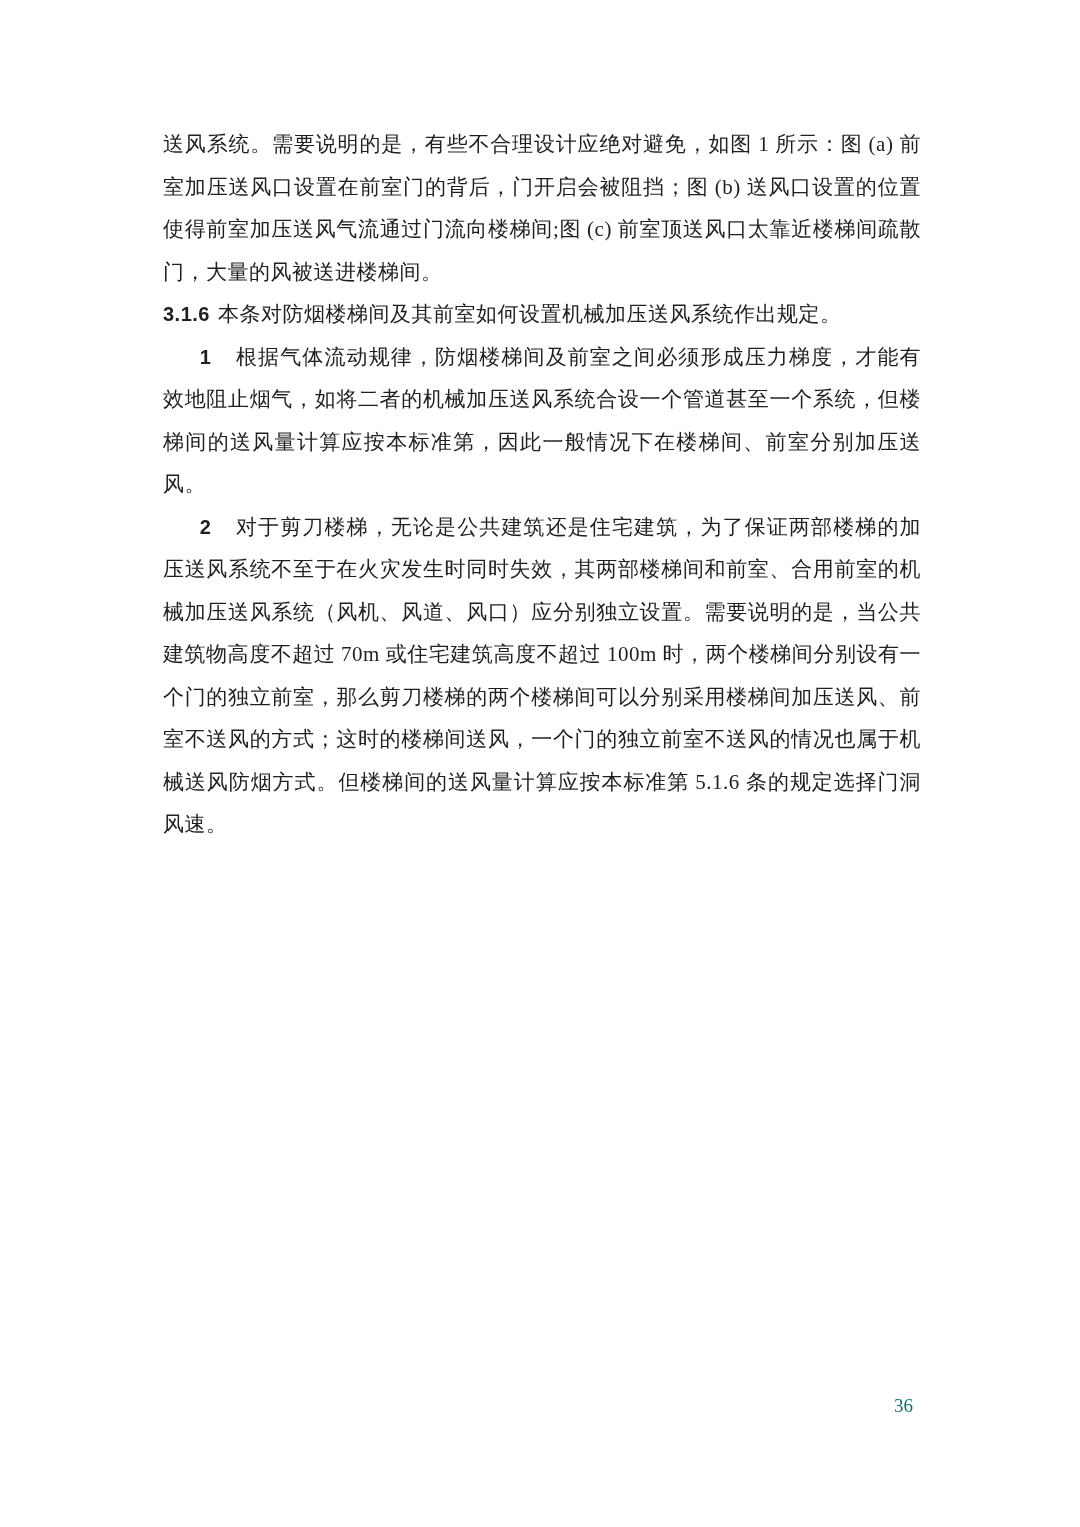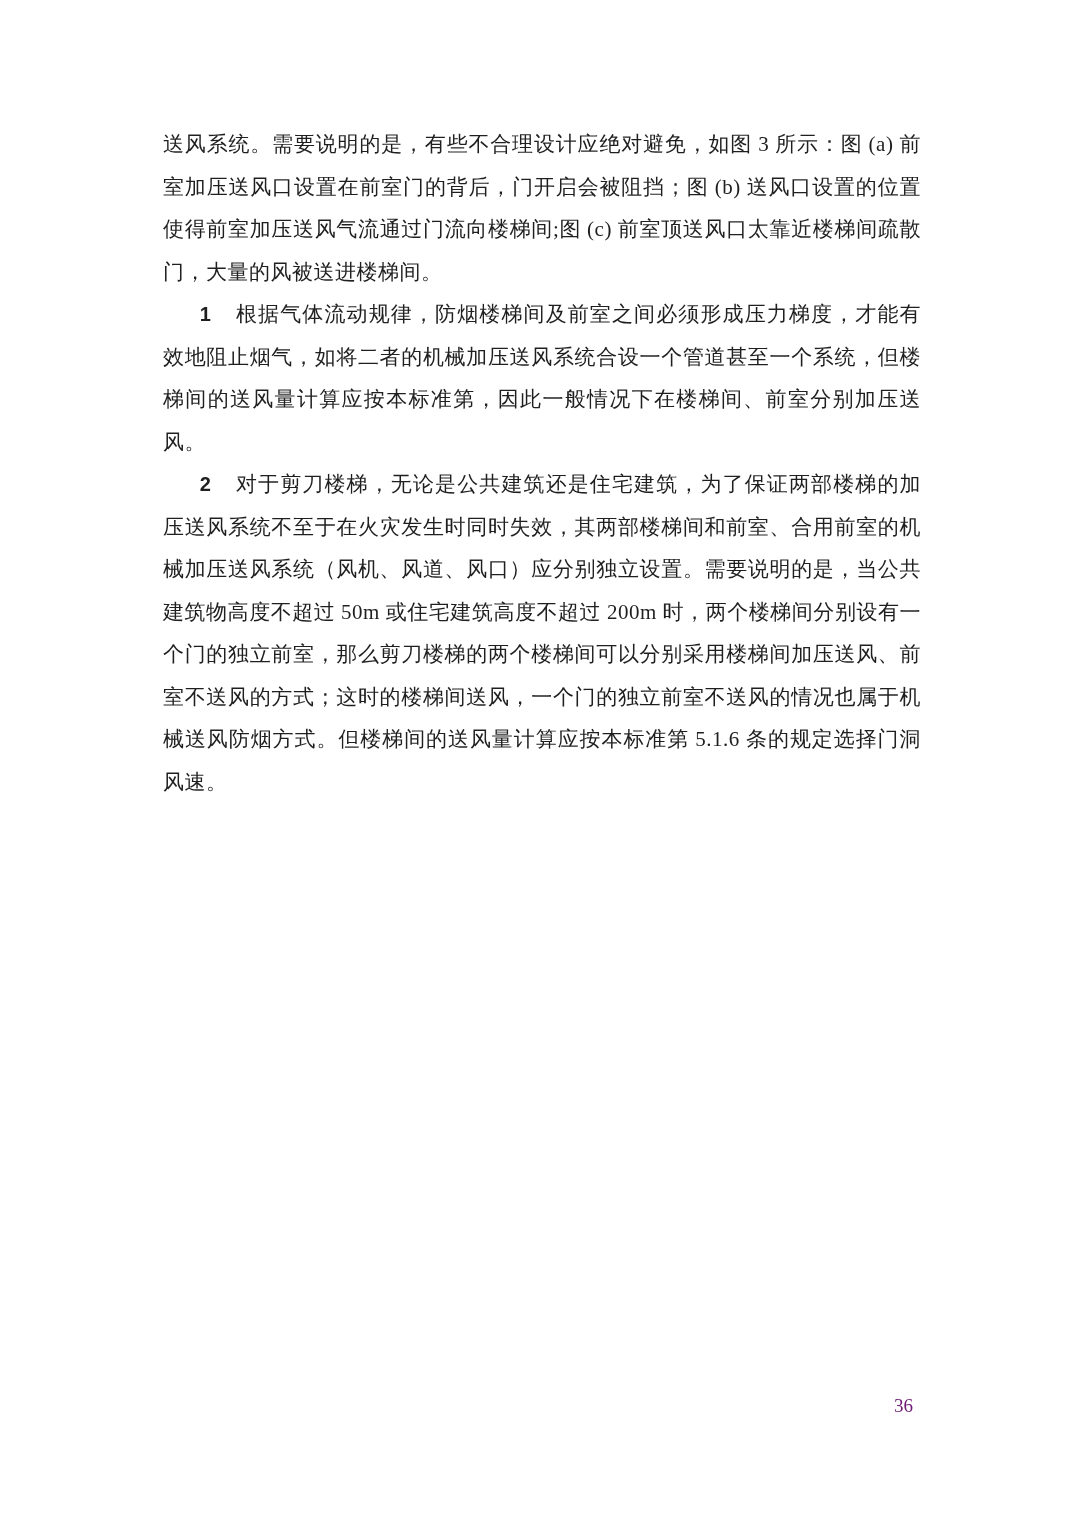--- a/index.html
+++ b/index.html
@@ -41,34 +41,35 @@
   }
   .num:empty { display: none; }
   .num.item  { margin-right: 1.2em; }
   .num.section { margin-right: 0.4em; }
   .page-number {
     position: absolute;
     top: 1393px;
     right: 167px;
     font-size: 19px;
     line-height: 26px;
-    color: #701a75;
+    color: #0f766e;
     font-family: "Liberation Serif", "DejaVu Serif", serif;
   }
 </style>
 </head>
 <body>
 
 <div class="page">
   <div class="content">
 
-    <p class="para"><span>送风系统。需要说明的是，有些不合理设计应绝对避免，如图 3 所示：图 (a) 前室加压送风口设置在前室门的背后，门开启会被阻挡；图 (b) 送风口设置的位置使得前室加压送风气流通过门流向楼梯间;图 (c) 前室顶送风口太靠近楼梯间疏散门，大量的风被送进楼梯间。</span></p>
+    <p class="para"><span>送风系统。需要说明的是，有些不合理设计应绝对避免，如图 1 所示：图 (a) 前室加压送风口设置在前室门的背后，门开启会被阻挡；图 (b) 送风口设置的位置使得前室加压送风气流通过门流向楼梯间;图 (c) 前室顶送风口太靠近楼梯间疏散门，大量的风被送进楼梯间。</span></p>
 
 
+    <p class="para"><span class="num section">3.1.6</span><span>本条对防烟楼梯间及其前室如何设置机械加压送风系统作出规定。</span></p>
 
     <p class="para indent"><span class="num item">1</span><span>根据气体流动规律，防烟楼梯间及前室之间必须形成压力梯度，才能有效地阻止烟气，如将二者的机械加压送风系统合设一个管道甚至一个系统，但楼梯间的送风量计算应按本标准第，因此一般情况下在楼梯间、前室分别加压送风。</span></p>
 
-    <p class="para indent"><span class="num item">2</span><span>对于剪刀楼梯，无论是公共建筑还是住宅建筑，为了保证两部楼梯的加压送风系统不至于在火灾发生时同时失效，其两部楼梯间和前室、合用前室的机械加压送风系统（风机、风道、风口）应分别独立设置。需要说明的是，当公共建筑物高度不超过 50m 或住宅建筑高度不超过 200m 时，两个楼梯间分别设有一个门的独立前室，那么剪刀楼梯的两个楼梯间可以分别采用楼梯间加压送风、前室不送风的方式；这时的楼梯间送风，一个门的独立前室不送风的情况也属于机械送风防烟方式。但楼梯间的送风量计算应按本标准第 5.1.6 条的规定选择门洞风速。</span></p>
+    <p class="para indent"><span class="num item">2</span><span>对于剪刀楼梯，无论是公共建筑还是住宅建筑，为了保证两部楼梯的加压送风系统不至于在火灾发生时同时失效，其两部楼梯间和前室、合用前室的机械加压送风系统（风机、风道、风口）应分别独立设置。需要说明的是，当公共建筑物高度不超过 70m 或住宅建筑高度不超过 100m 时，两个楼梯间分别设有一个门的独立前室，那么剪刀楼梯的两个楼梯间可以分别采用楼梯间加压送风、前室不送风的方式；这时的楼梯间送风，一个门的独立前室不送风的情况也属于机械送风防烟方式。但楼梯间的送风量计算应按本标准第 5.1.6 条的规定选择门洞风速。</span></p>
 
   </div>
 
   <div class="page-number">36</div>
 </div>
 
 </body></html>

